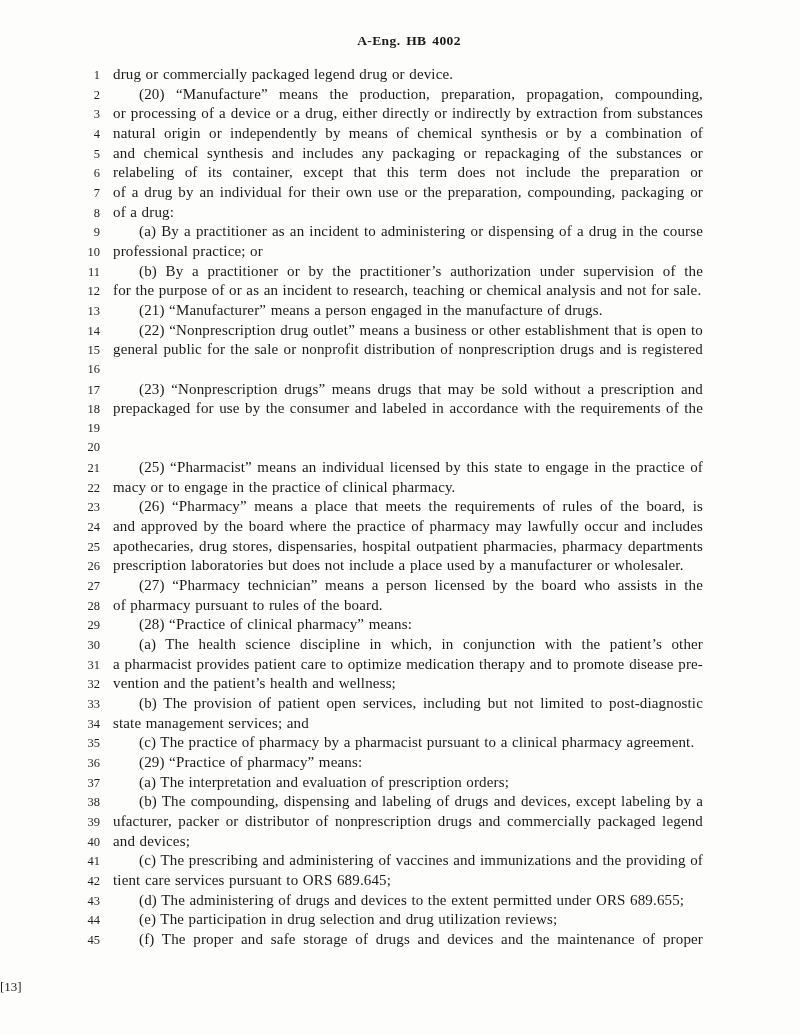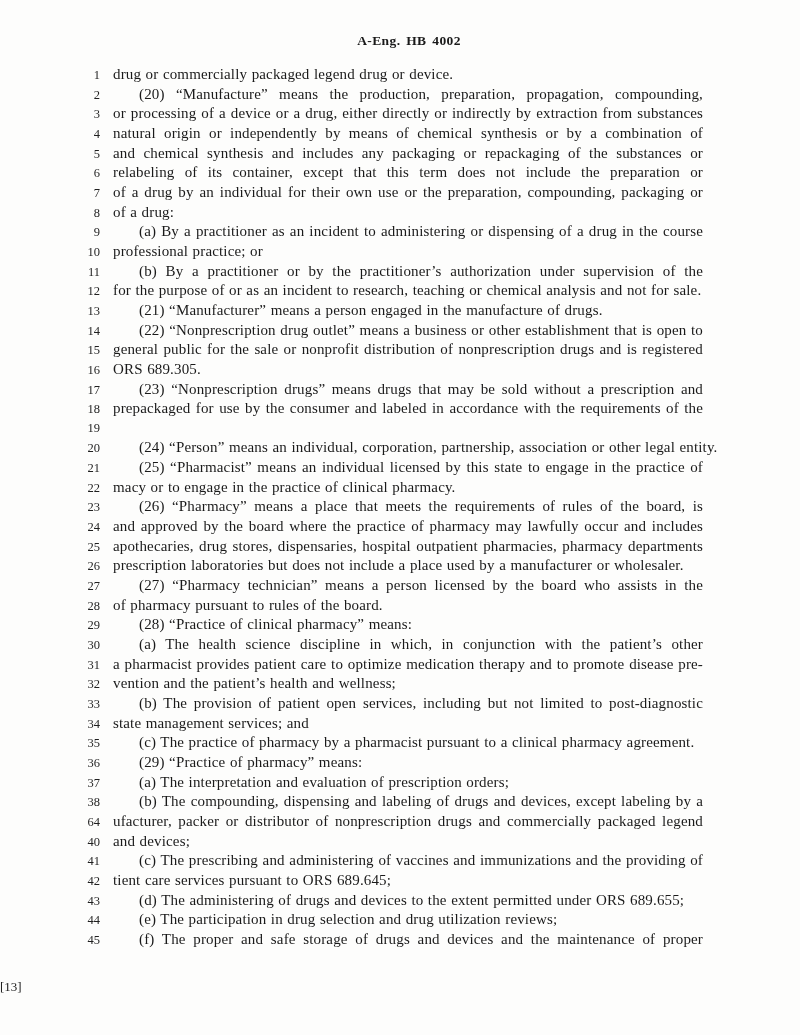--- a/index.html
+++ b/index.html
@@ -137,36 +137,34 @@
       <div class="line indent just">
         <span class="num">14</span>
         <span class="txt">(22) “Nonprescription drug outlet” means a business or other establishment that is open to the</span>
       </div>
       <div class="line just">
         <span class="num">15</span>
         <span class="txt">general public for the sale or nonprofit distribution of nonprescription drugs and is registered under</span>
       </div>
       <div class="line">
         <span class="num">16</span>
-        <span class="txt">ORS 689.305.</span>
       </div>
       <div class="line indent just">
         <span class="num">17</span>
         <span class="txt">(23) “Nonprescription drugs” means drugs that may be sold without a prescription and that are</span>
       </div>
       <div class="line just">
         <span class="num">18</span>
         <span class="txt">prepackaged for use by the consumer and labeled in accordance with the requirements of the stat-</span>
       </div>
       <div class="line">
         <span class="num">19</span>
       </div>
       <div class="line indent">
         <span class="num">20</span>
-        <span class="txt">(24) “Person” means an individual, corporation, partnership, association or other legal entity.</span>
       </div>
       <div class="line indent just">
         <span class="num">21</span>
         <span class="txt">(25) “Pharmacist” means an individual licensed by this state to engage in the practice of phar-</span>
       </div>
       <div class="line">
         <span class="num">22</span>
         <span class="txt">macy or to engage in the practice of clinical pharmacy.</span>
       </div>
       <div class="line indent just">
@@ -227,21 +225,21 @@
       </div>
       <div class="line indent">
         <span class="num">37</span>
         <span class="txt">(a) The interpretation and evaluation of prescription orders;</span>
       </div>
       <div class="line indent just">
         <span class="num">38</span>
         <span class="txt">(b) The compounding, dispensing and labeling of drugs and devices, except labeling by a man-</span>
       </div>
       <div class="line just">
-        <span class="num">64</span>
+        <span class="num">39</span>
         <span class="txt">ufacturer, packer or distributor of nonprescription drugs and commercially packaged legend drugs</span>
       </div>
       <div class="line">
         <span class="num">40</span>
         <span class="txt">and devices;</span>
       </div>
       <div class="line indent just">
         <span class="num">41</span>
         <span class="txt">(c) The prescribing and administering of vaccines and immunizations and the providing of pa-</span>
       </div>

